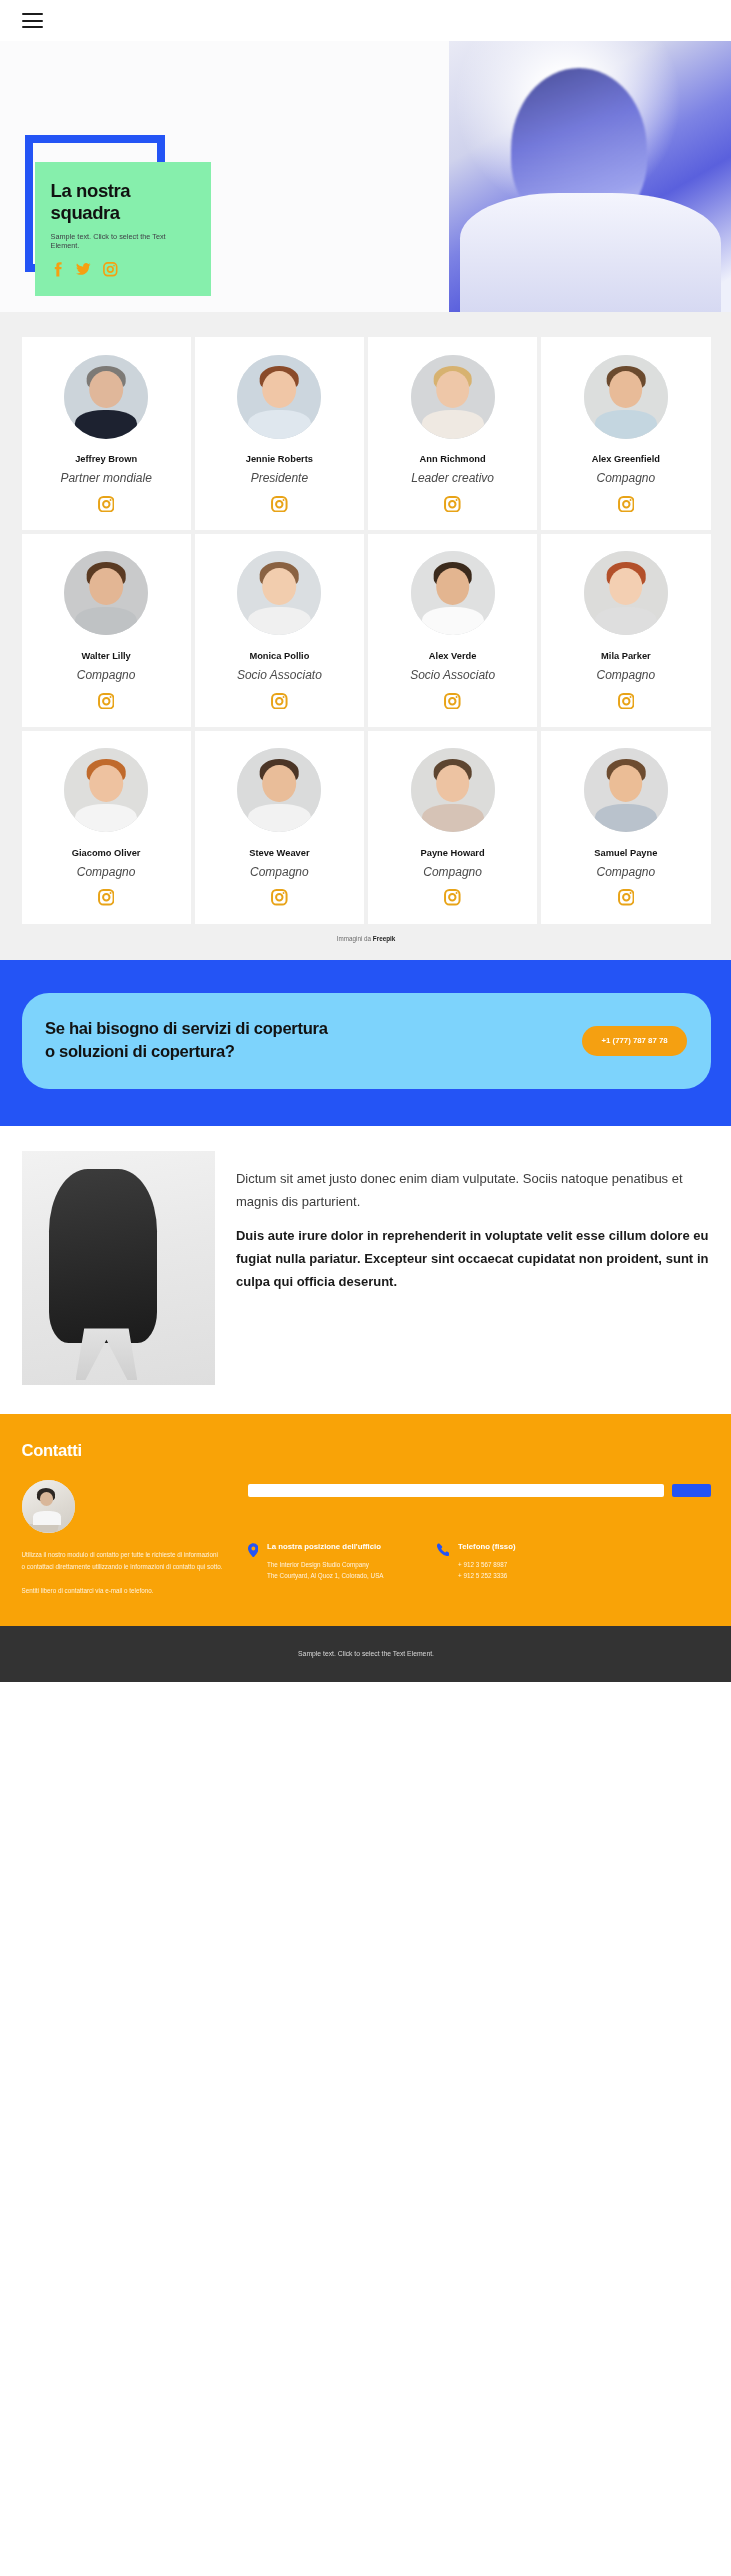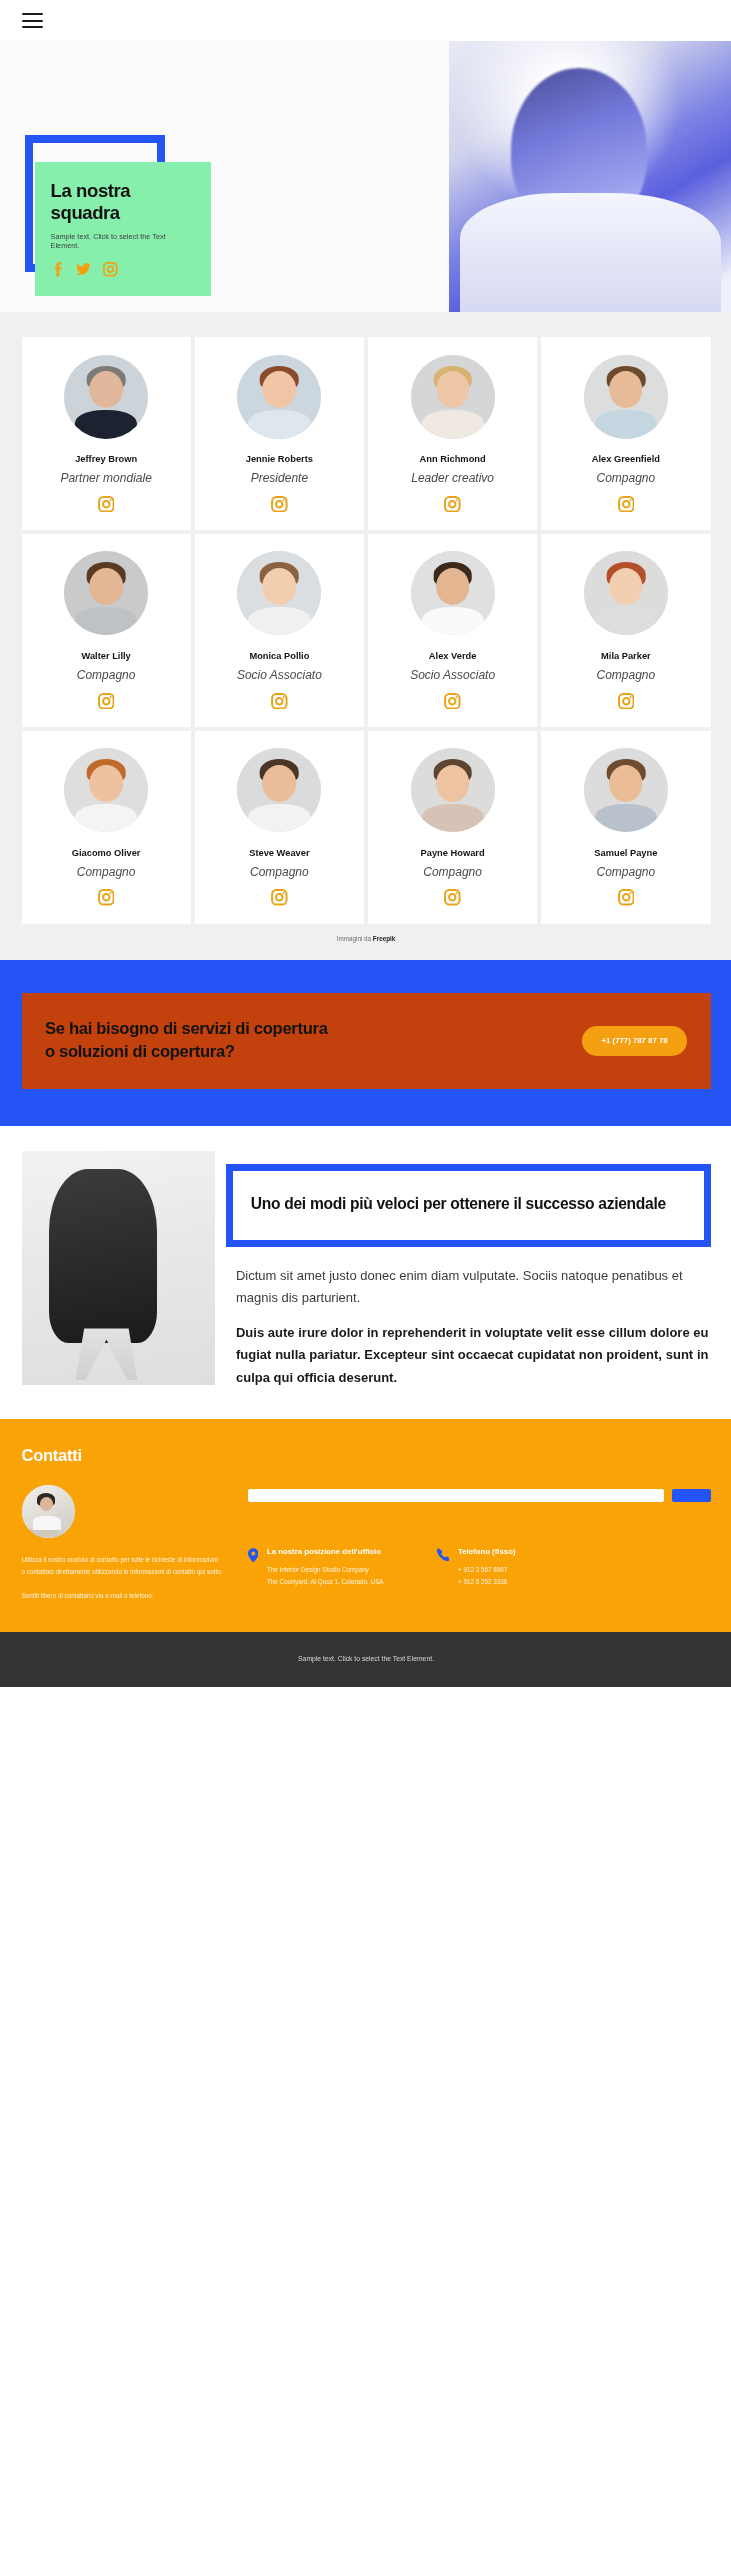--- a/index.html
+++ b/index.html
@@ -60,21 +60,21 @@
   .avatar .hair { position:absolute; left:50%; transform:translateX(-50%); top:13%; width:46%; height:30%; border-radius:50% 50% 38% 38%; }
   .avatar .body { position:absolute; left:50%; transform:translateX(-50%); bottom:0; width:74%; height:34%; border-radius:46% 46% 0 0; }
   .m-name { font-size:9.3px; font-weight:700; color:#141414; margin-bottom:6.8px; text-align:center; }
   .m-role { font-size:12px; font-style:italic; color:#4a4a4a; margin-bottom:10.7px; text-align:left; }
   .ig-btn { line-height:0; }
   .credits { text-align:center; font-size:6.3px; color:#6d6d6d; padding:11.7px 0 3.9px 0; }
   .credits b { color:#1d1d1d; font-weight:700; }
 
   
   .cta { background:#2454f5; padding:33px 0 37px 0; }
-  .cta-card { background:#c2410c; margin:0 21.5px; padding:25px 23.4px; display:flex; align-items:center; justify-content:space-between; gap:15.6px; }
+  .cta-card { background:#7dd3fc; margin:0 21.5px; padding:25px 23.4px; display:flex; align-items:center; justify-content:space-between; gap:15.6px;border-radius:27px; }
   .cta-head { font-size:16.6px; font-weight:700; line-height:1.38; letter-spacing:-0.3px; color:#121212; max-width:293px; }
   .phone-btn {
     background:#f5a011; color:#ffffff; border:none; border-radius:974px;
     padding:10.7px 19.5px; font-size:7.8px; font-weight:700; white-space:nowrap;
     font-family:"Liberation Sans", sans-serif; cursor:pointer;
   }
 
   
   .success { background:#ffffff; padding:25px 0 29px 0; position:relative; }
   .success-row { display:flex; padding:0 21.5px; gap:0; align-items:flex-start; }
@@ -357,23 +357,20 @@
   </section>
 
   <section class="success">
     <div class="success-row">
       <div class="sc-photo">
         <div class="fhead"></div>
         <div class="figure"></div>
         <div class="stool"></div>
       </div>
       <div class="sc-right">
-        <div class="sc-frame">
-          <h3 class="sc-title">Uno dei modi più veloci per ottenere il successo aziendale</h3>
-        </div>
         <div class="sc-body">
           <p>Dictum sit amet justo donec enim diam vulputate. Sociis natoque penatibus et magnis dis parturient.</p>
           <p class="bold">Duis aute irure dolor in reprehenderit in voluptate velit esse cillum dolore eu fugiat nulla pariatur. Excepteur sint occaecat cupidatat non proident, sunt in culpa qui officia deserunt.</p>
         </div>
       </div>
     </div>
   </section>
 
   <section class="contacts">
     <h2 class="contacts-title">Contatti</h2>

